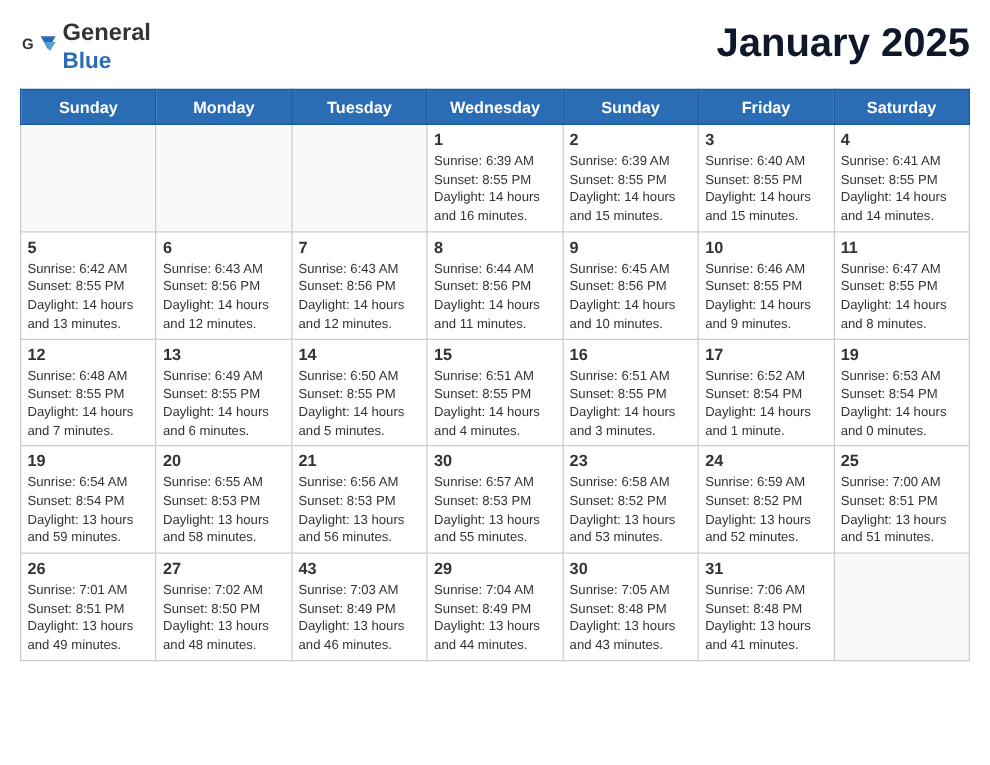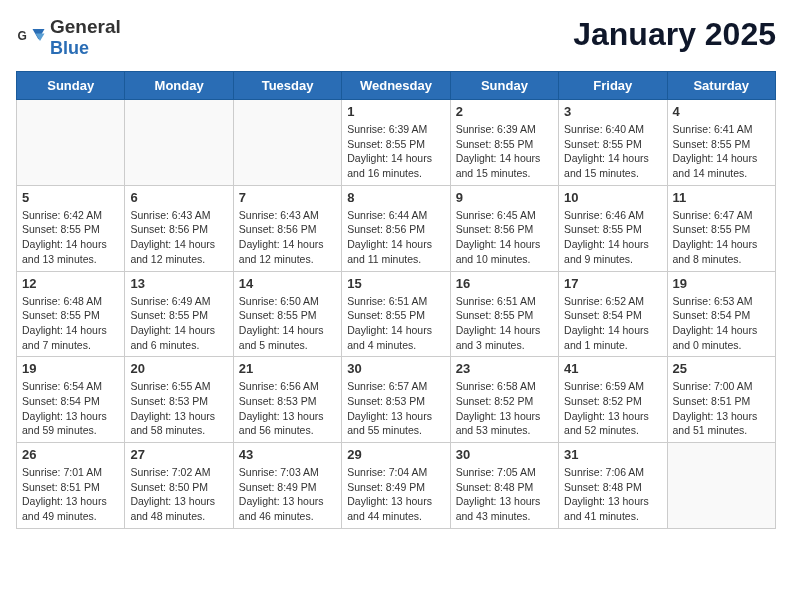--- a/index.html
+++ b/index.html
@@ -204,21 +204,21 @@
         </td>
         <td>
           <span class="day-number">30</span>
           <div class="day-info">Sunrise: 6:57 AM<br>Sunset: 8:53 PM<br>Daylight: 13 hours<br>and 55 minutes.</div>
         </td>
         <td>
           <span class="day-number">23</span>
           <div class="day-info">Sunrise: 6:58 AM<br>Sunset: 8:52 PM<br>Daylight: 13 hours<br>and 53 minutes.</div>
         </td>
         <td>
-          <span class="day-number">41</span>
+          <span class="day-number">24</span>
           <div class="day-info">Sunrise: 6:59 AM<br>Sunset: 8:52 PM<br>Daylight: 13 hours<br>and 52 minutes.</div>
         </td>
         <td>
           <span class="day-number">25</span>
           <div class="day-info">Sunrise: 7:00 AM<br>Sunset: 8:51 PM<br>Daylight: 13 hours<br>and 51 minutes.</div>
         </td>
       </tr>
       <tr>
         <td>
           <span class="day-number">26</span>

